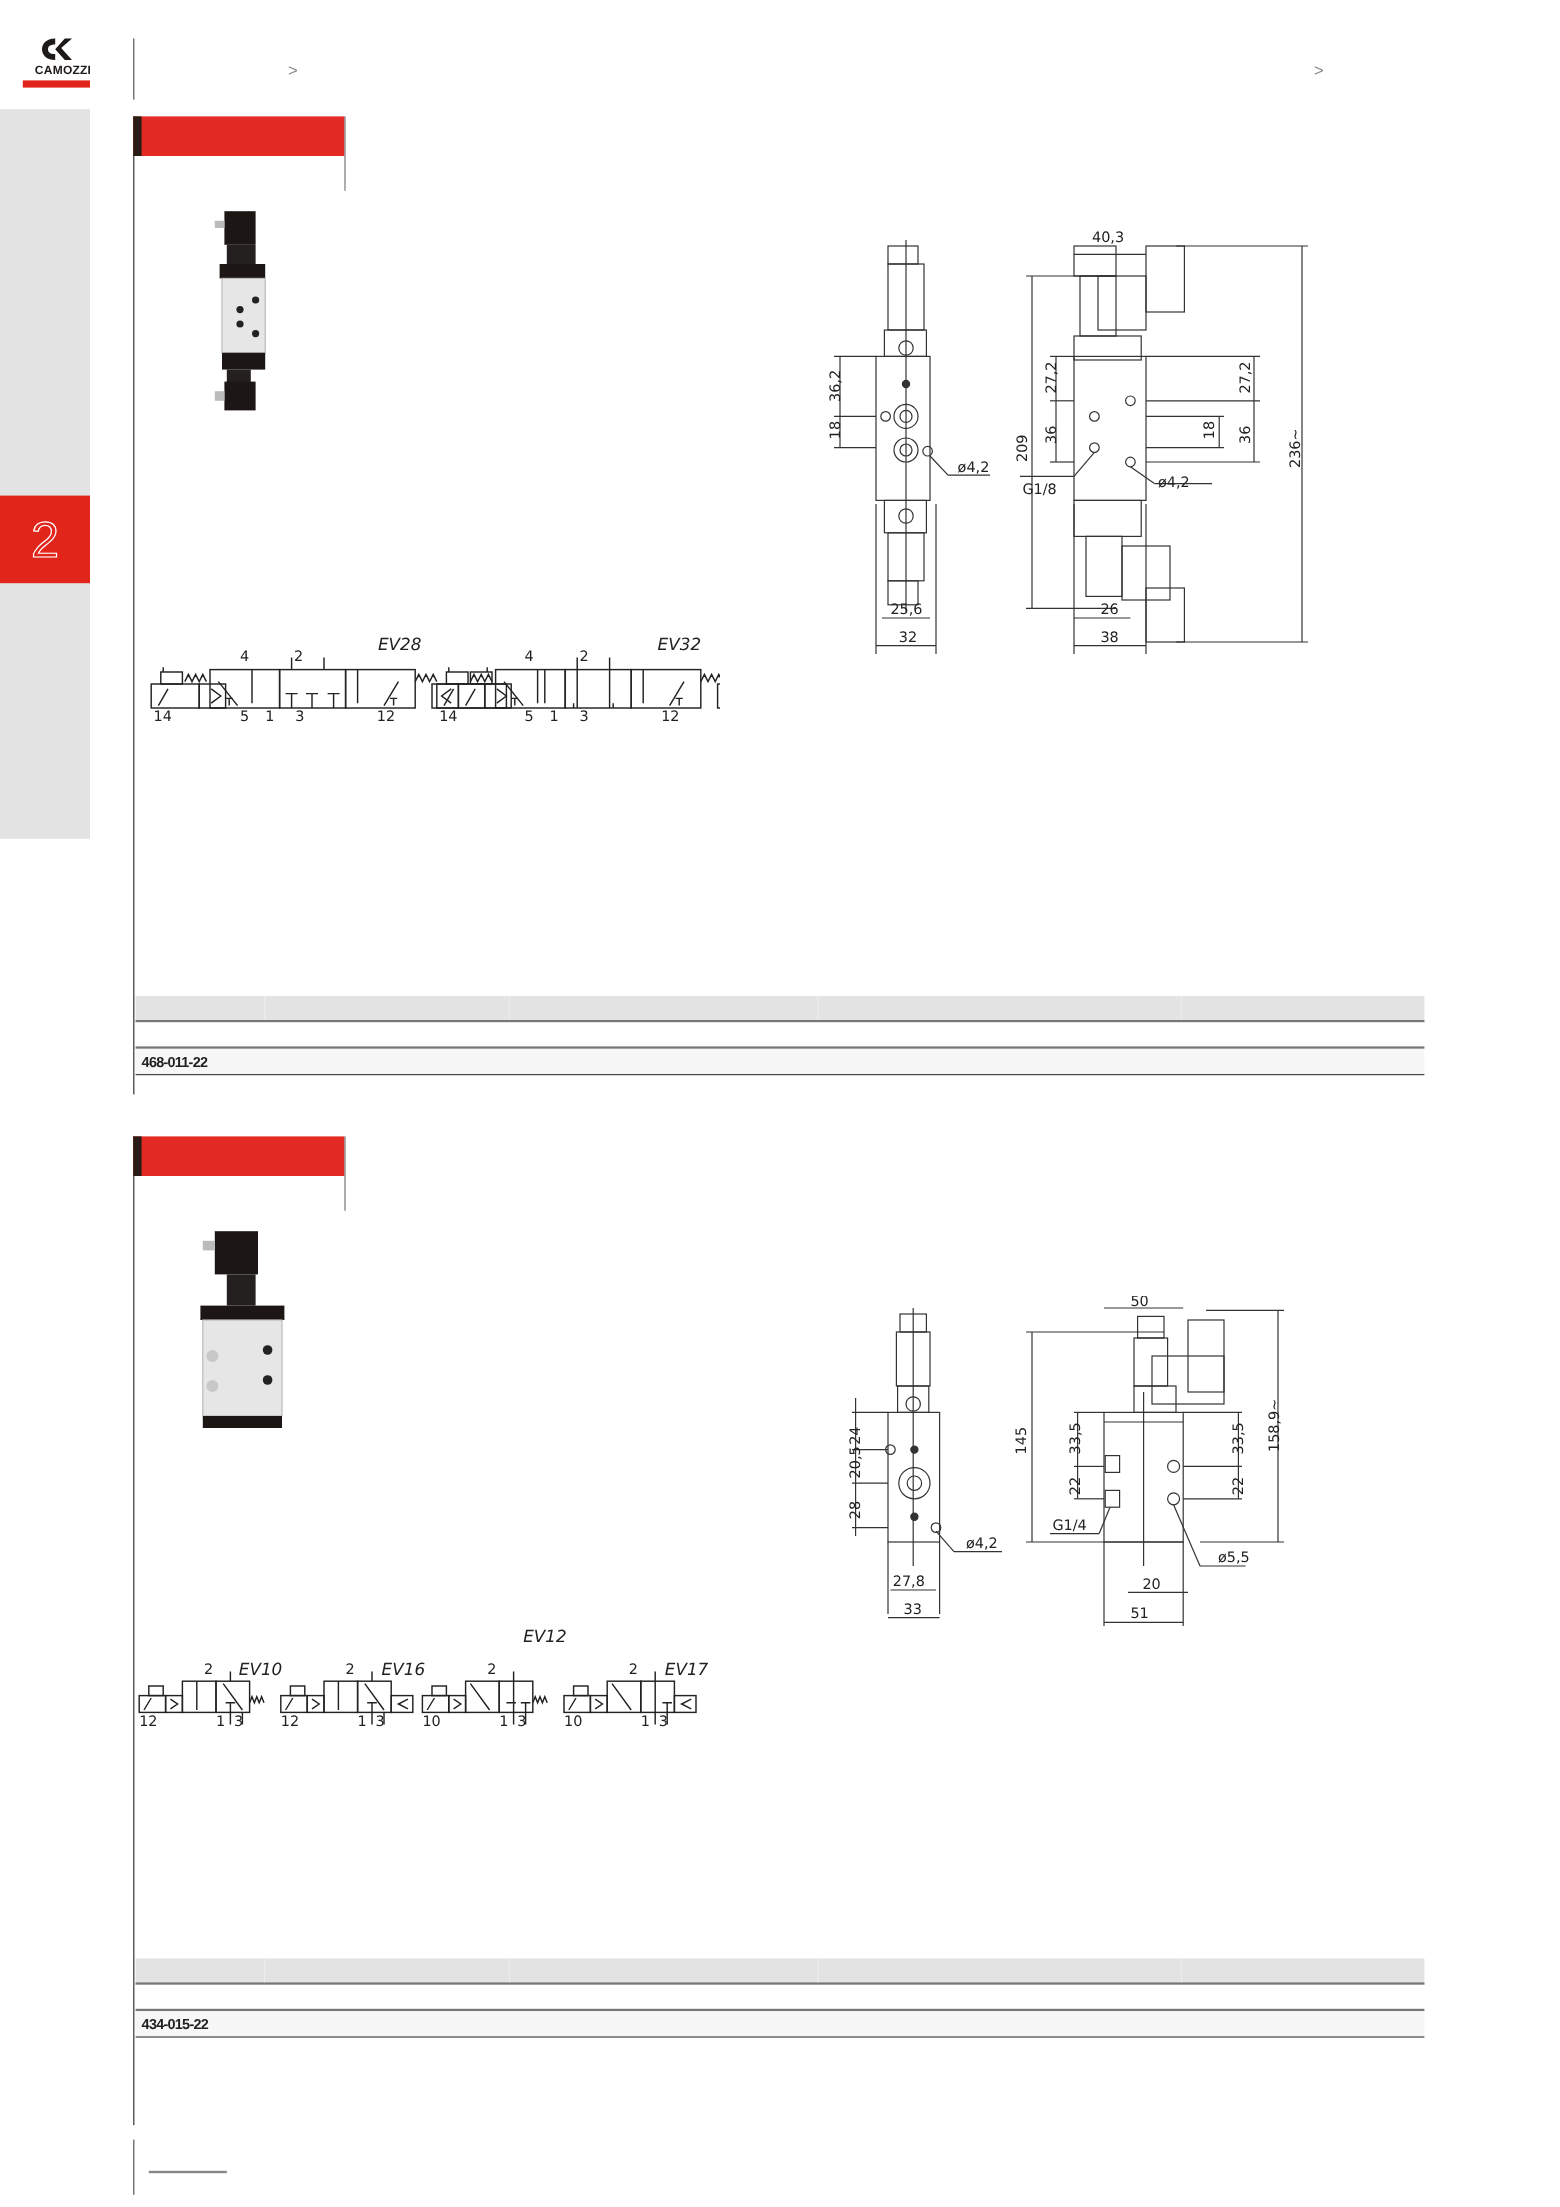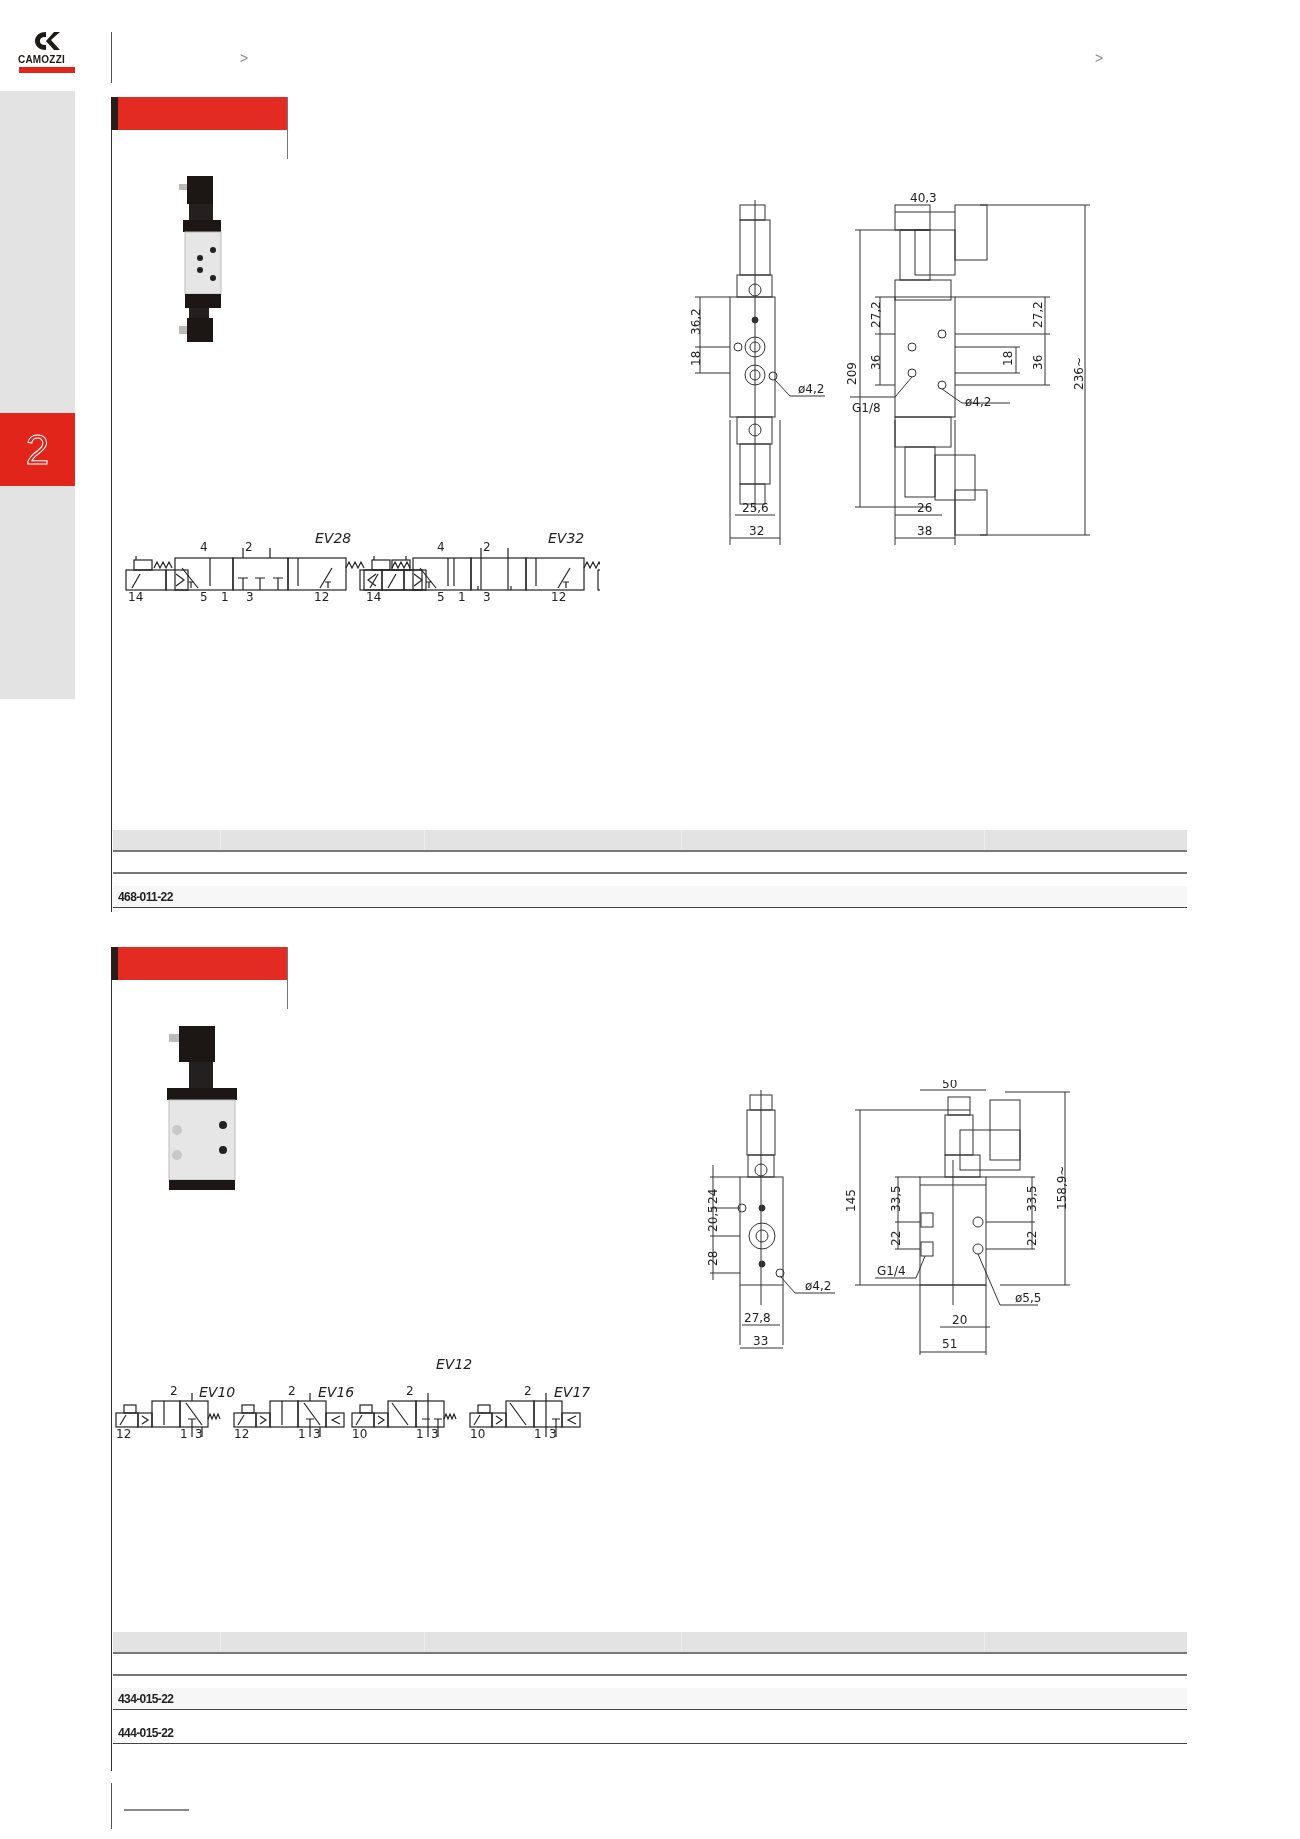--- a/index.html
+++ b/index.html
@@ -1,21 +1,21 @@
 <!DOCTYPE html>
 <html><head>
 <meta charset="utf-8">
 <style>
   * { box-sizing: border-box; margin: 0; padding: 0; }
   html, body { width: 1300px; height: 1839px; background: #ffffff; overflow: hidden; }
   body { position: relative; font-family: "Liberation Sans", sans-serif; color: #222; }
 
   .logo { position: absolute; left: 18px; top: 30px; width: 58px; height: 46px; }
   .logo-mark { position: absolute; left: 14px; top: 0; width: 32px; height: 22px; }
-  .logo-text { position: absolute; left: 0; top: 24px; width: 58px; text-align: left; font-weight: bold; font-size: 10px; letter-spacing: 0.2px; color: #1e1a18; }
+  .logo-text { position: absolute; left: 0; top: 24px; width: 58px; text-align: right; font-weight: bold; font-size: 10px; letter-spacing: 0.2px; color: #1e1a18; }
   .logo-bar { position: absolute; left: 1px; top: 37px; width: 56px; height: 6px; background: #e1251b; }
 
   .header-divider { position: absolute; left: 111px; top: 32px; width: 1px; height: 51px; background: #555; }
   .breadcrumb-sep { position: absolute; top: 50px; font-size: 14px; color: #888; }
 
   .side-tab { position: absolute; left: 0; top: 91px; width: 75px; height: 608px; background: #e3e3e3; }
   .side-tab-num { position: absolute; left: 0; top: 413px; width: 75px; height: 73px; background: #e1251b; display: flex; align-items: center; justify-content: center; font-size: 42px; color: transparent; -webkit-text-stroke: 1px #fff; font-family: "Liberation Sans", sans-serif; }
 
   .content-rule { position: absolute; left: 111px; width: 1px; background: #333; }
 
@@ -27,21 +27,21 @@
   .symbols { position: absolute; }
   .sym-label { position: absolute; font-size: 14px; font-style: italic; color: #222; font-family: "DejaVu Sans", sans-serif; }
   .port { position: absolute; font-size: 12px; color: #222; font-family: "DejaVu Sans", sans-serif; }
 
   .drawing { position: absolute; }
   .dim { font-family: "DejaVu Sans", sans-serif; font-size: 12px; fill: #222; }
 
   .table { position: absolute; left: 113px; width: 1074px; }
   .table .hdr { height: 22px; background: #e3e3e3; border-bottom: 2px solid #777; position: relative; }
   .table .sub { height: 22px; background: #fff; border-bottom: 2px solid #777; position: relative; }
-  .table .row { height: 22px; border-bottom: 1.5px solid #444; display: flex; align-items: center; padding-left: 5px; font-size: 12px; font-weight: bold; color: #222; letter-spacing: -0.6px; position: relative; margin-top: 12px; }
+  .table .row { height: 22px; border-bottom: 1.5px solid #444; display: flex; align-items: center; padding-left: 5px; font-size: 12px; font-weight: bold; color: #222; letter-spacing: -0.6px; position: relative; }
   .table .row:nth-child(odd) { background: #f7f7f7; }
   .table .row.last { border-bottom: 2px solid #222; }
   .col-div { position: absolute; top: 0; bottom: 0; width: 1px; background: #ececec; }
 
   .footer-rule { position: absolute; left: 111px; top: 1783px; width: 1px; height: 46px; background: #555; }
   .footer-line { position: absolute; left: 124px; top: 1809px; width: 65px; height: 2px; background: #888; }
 </style>
 </head>
 <body>
 
@@ -411,17 +411,16 @@
 
 <div class="table" style="top:1632px;">
   <div class="hdr">
     <span class="col-div" style="left:107px"></span>
       <span class="col-div" style="left:311px"></span>
       <span class="col-div" style="left:568px"></span>
       <span class="col-div" style="left:871px"></span>
   </div>
   <div class="sub"></div>
   <div class="row">434-015-22</div>
-  <div class="row">444-015-22</div>
 </div>
 
 <div class="footer-rule"></div>
 <div class="footer-line"></div>
 
 </body></html>

